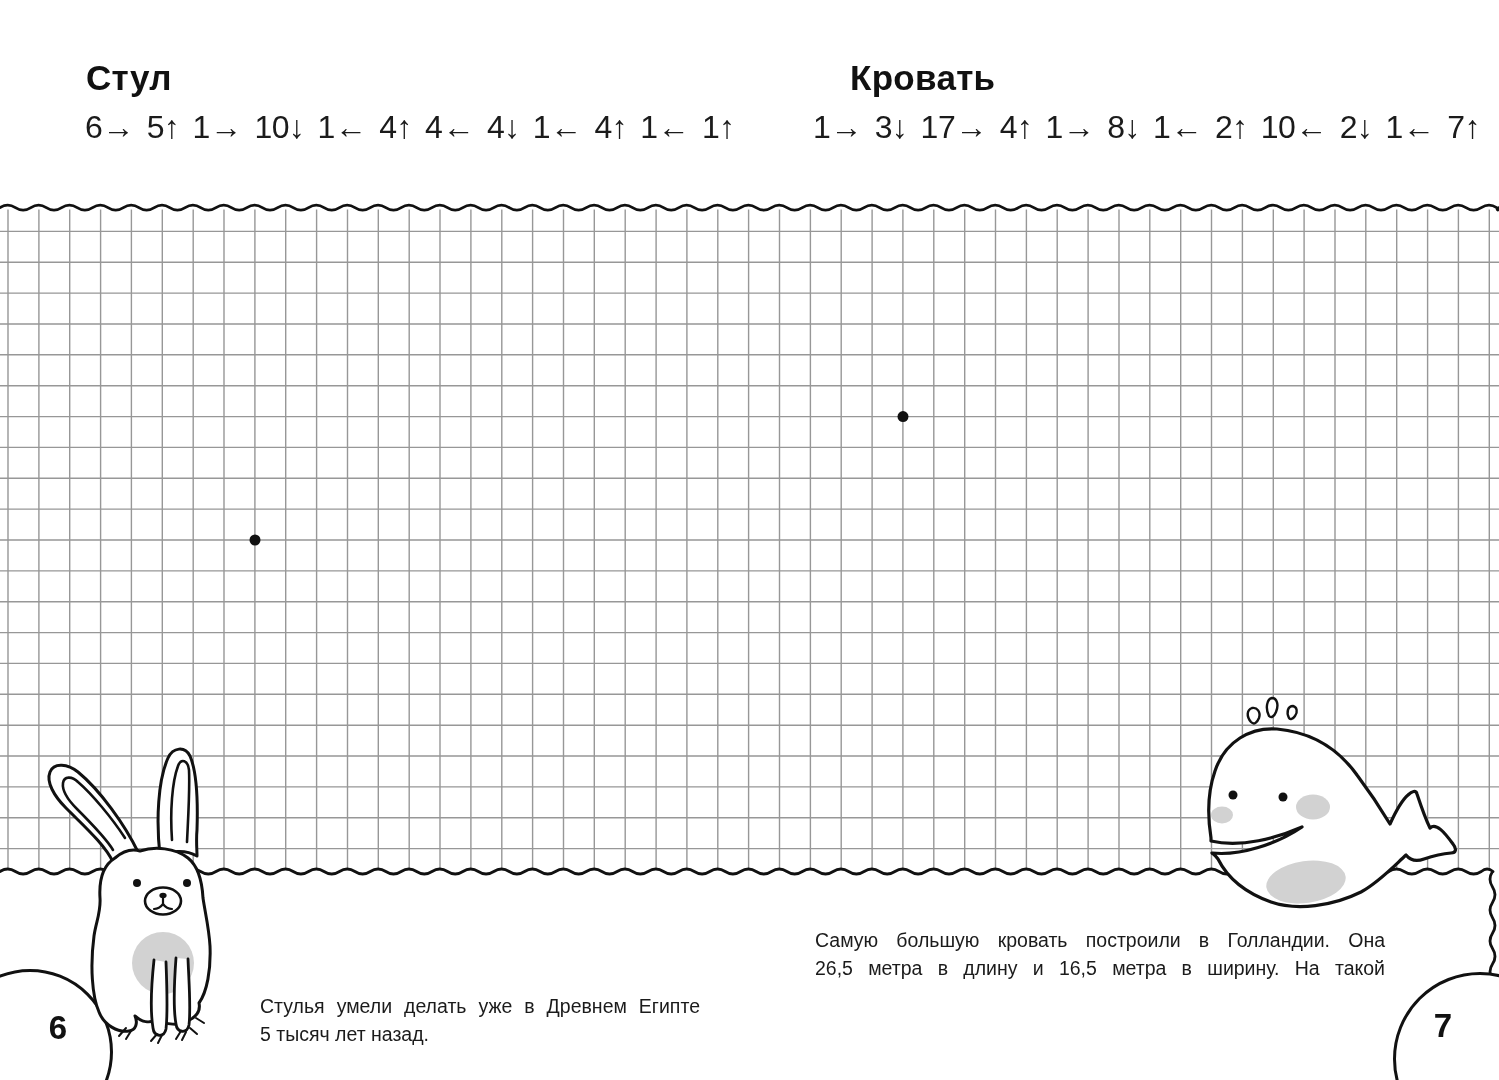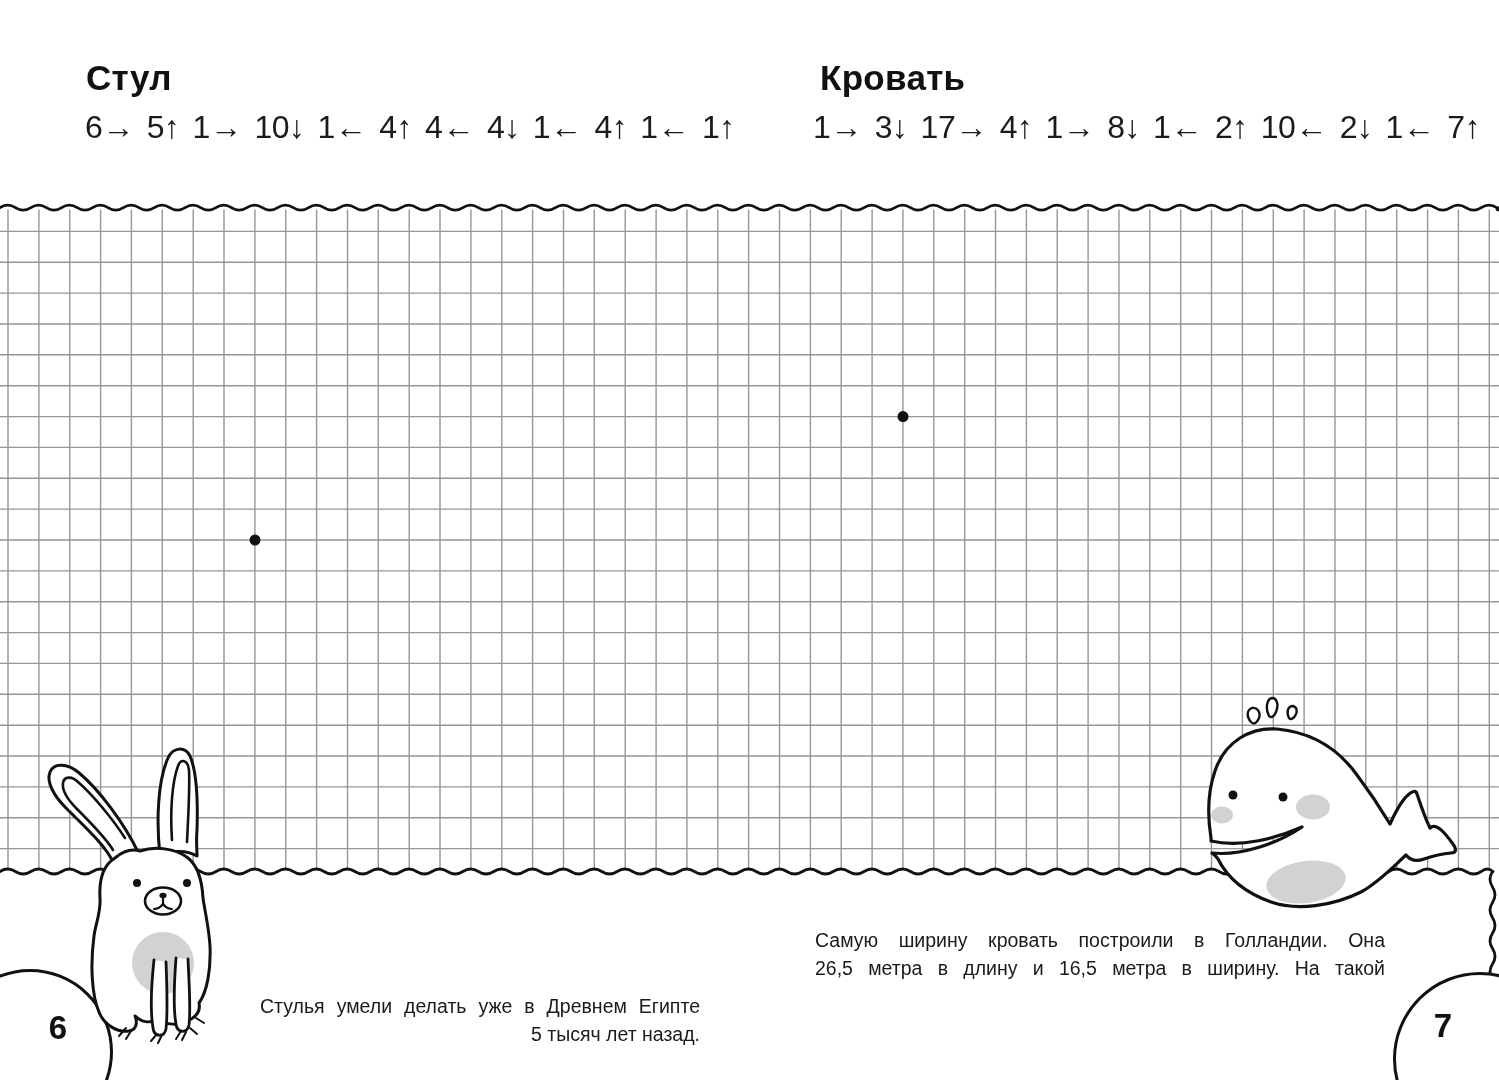--- a/index.html
+++ b/index.html
@@ -3,21 +3,21 @@
 <meta charset="utf-8">
 <style>
   html,body{margin:0;padding:0;}
   body{width:1499px;height:1080px;background:#ffffff;position:relative;overflow:hidden;
        font-family:"Liberation Sans","DejaVu Sans",sans-serif;color:#151515;}
   .canvas{position:absolute;inset:0;width:1499px;height:820px;}
 
   
   .title{position:absolute;top:58px;font-size:35px;font-weight:bold;letter-spacing:.3px;color:#111;white-space:nowrap;}
   .title.left{left:86px;}
-  .title.right{left:820px;}
+  .title.right{left:850px;}
   .steps{position:absolute;top:109px;font-size:32px;letter-spacing:-.5px;color:#1b1b1b;white-space:nowrap;}
   .steps.left{left:85px;}
   .steps.right{left:813px;}
   .step{display:inline-block;margin-right:13px;}
 
   
   #grid-svg{position:absolute;left:0;top:0;z-index:1;}
 
   
   .corner-circle{position:absolute;background:#fff;border:3px solid #111;border-radius:50%;z-index:2;}
@@ -29,21 +29,21 @@
 
   
   .illu{position:absolute;z-index:3;}
   #bunny-svg{left:30px;top:740px;}
   #whale-svg{left:1185px;top:685px;}
 
   
   .fact{position:absolute;z-index:4;font-size:19.5px;color:#1b1b1b;}
   .fact.left{left:260px;top:950px;width:440px;line-height:28px;margin-top:42px;}
   .fact.right{left:815px;top:927px;width:570px;line-height:27.5px;}
-  .fact-line{white-space:normal;text-align:right;}
+  .fact-line{white-space:normal;}
   .fact-line.just{text-align:justify;text-align-last:justify;}
 </style>
 </head>
 <body>
 
 <div class="canvas">
 
   <svg id="grid-svg" width="1499" height="1080" viewBox="0 0 1499 1080">
       <path d="M 8.0 209.5 V 870 M 38.9 209.5 V 870 M 69.7 209.5 V 870 M 100.6 209.5 V 870 M 131.4 209.5 V 870 M 162.3 209.5 V 870 M 193.2 209.5 V 870 M 224.0 209.5 V 870 M 254.9 209.5 V 870 M 285.7 209.5 V 870 M 316.6 209.5 V 870 M 347.5 209.5 V 870 M 378.3 209.5 V 870 M 409.2 209.5 V 870 M 440.0 209.5 V 870 M 470.9 209.5 V 870 M 501.8 209.5 V 870 M 532.6 209.5 V 870 M 563.5 209.5 V 870 M 594.3 209.5 V 870 M 625.2 209.5 V 870 M 656.1 209.5 V 870 M 686.9 209.5 V 870 M 717.8 209.5 V 870 M 748.6 209.5 V 870 M 779.5 209.5 V 870 M 810.4 209.5 V 870 M 841.2 209.5 V 870 M 872.1 209.5 V 870 M 902.9 209.5 V 870 M 933.8 209.5 V 870 M 964.7 209.5 V 870 M 995.5 209.5 V 870 M 1026.4 209.5 V 870 M 1057.2 209.5 V 870 M 1088.1 209.5 V 870 M 1119.0 209.5 V 870 M 1149.8 209.5 V 870 M 1180.7 209.5 V 870 M 1211.5 209.5 V 870 M 1242.4 209.5 V 870 M 1273.3 209.5 V 870 M 1304.1 209.5 V 870 M 1335.0 209.5 V 870 M 1365.8 209.5 V 870 M 1396.7 209.5 V 870 M 1427.6 209.5 V 870 M 1458.4 209.5 V 870 M 1489.3 209.5 V 870 M 0 231.4 H 1499 M 0 262.3 H 1499 M 0 293.1 H 1499 M 0 324.0 H 1499 M 0 354.8 H 1499 M 0 385.7 H 1499 M 0 416.6 H 1499 M 0 447.4 H 1499 M 0 478.3 H 1499 M 0 509.1 H 1499 M 0 540.0 H 1499 M 0 570.9 H 1499 M 0 601.7 H 1499 M 0 632.6 H 1499 M 0 663.4 H 1499 M 0 694.3 H 1499 M 0 725.2 H 1499 M 0 756.0 H 1499 M 0 786.9 H 1499 M 0 817.7 H 1499 M 0 848.6 H 1499 " stroke="#979797" stroke-width="1.4" fill="none"></path>
       <path d="M 0 207.6 Q 7.7 202.6 15.4 207.6 Q 23.1 212.6 30.9 207.6 Q 38.6 202.6 46.3 207.6 Q 54.0 212.6 61.7 207.6 Q 69.4 202.6 77.2 207.6 Q 84.9 212.6 92.6 207.6 Q 100.3 202.6 108.0 207.6 Q 115.7 212.6 123.4 207.6 Q 131.2 202.6 138.9 207.6 Q 146.6 212.6 154.3 207.6 Q 162.0 202.6 169.7 207.6 Q 177.4 212.6 185.2 207.6 Q 192.9 202.6 200.6 207.6 Q 208.3 212.6 216.0 207.6 Q 223.7 202.6 231.4 207.6 Q 239.2 212.6 246.9 207.6 Q 254.6 202.6 262.3 207.6 Q 270.0 212.6 277.7 207.6 Q 285.5 202.6 293.2 207.6 Q 300.9 212.6 308.6 207.6 Q 316.3 202.6 324.0 207.6 Q 331.7 212.6 339.5 207.6 Q 347.2 202.6 354.9 207.6 Q 362.6 212.6 370.3 207.6 Q 378.0 202.6 385.8 207.6 Q 393.5 212.6 401.2 207.6 Q 408.9 202.6 416.6 207.6 Q 424.3 212.6 432.0 207.6 Q 439.8 202.6 447.5 207.6 Q 455.2 212.6 462.9 207.6 Q 470.6 202.6 478.3 207.6 Q 486.0 212.6 493.8 207.6 Q 501.5 202.6 509.2 207.6 Q 516.9 212.6 524.6 207.6 Q 532.3 202.6 540.0 207.6 Q 547.8 212.6 555.5 207.6 Q 563.2 202.6 570.9 207.6 Q 578.6 212.6 586.3 207.6 Q 594.1 202.6 601.8 207.6 Q 609.5 212.6 617.2 207.6 Q 624.9 202.6 632.6 207.6 Q 640.3 212.6 648.1 207.6 Q 655.8 202.6 663.5 207.6 Q 671.2 212.6 678.9 207.6 Q 686.6 202.6 694.3 207.6 Q 702.1 212.6 709.8 207.6 Q 717.5 202.6 725.2 207.6 Q 732.9 212.6 740.6 207.6 Q 748.4 202.6 756.1 207.6 Q 763.8 212.6 771.5 207.6 Q 779.2 202.6 786.9 207.6 Q 794.6 212.6 802.4 207.6 Q 810.1 202.6 817.8 207.6 Q 825.5 212.6 833.2 207.6 Q 840.9 202.6 848.6 207.6 Q 856.4 212.6 864.1 207.6 Q 871.8 202.6 879.5 207.6 Q 887.2 212.6 894.9 207.6 Q 902.7 202.6 910.4 207.6 Q 918.1 212.6 925.8 207.6 Q 933.5 202.6 941.2 207.6 Q 948.9 212.6 956.7 207.6 Q 964.4 202.6 972.1 207.6 Q 979.8 212.6 987.5 207.6 Q 995.2 202.6 1002.9 207.6 Q 1010.7 212.6 1018.4 207.6 Q 1026.1 202.6 1033.8 207.6 Q 1041.5 212.6 1049.2 207.6 Q 1057.0 202.6 1064.7 207.6 Q 1072.4 212.6 1080.1 207.6 Q 1087.8 202.6 1095.5 207.6 Q 1103.2 212.6 1111.0 207.6 Q 1118.7 202.6 1126.4 207.6 Q 1134.1 212.6 1141.8 207.6 Q 1149.5 202.6 1157.3 207.6 Q 1165.0 212.6 1172.7 207.6 Q 1180.4 202.6 1188.1 207.6 Q 1195.8 212.6 1203.5 207.6 Q 1211.3 202.6 1219.0 207.6 Q 1226.7 212.6 1234.4 207.6 Q 1242.1 202.6 1249.8 207.6 Q 1257.5 212.6 1265.3 207.6 Q 1273.0 202.6 1280.7 207.6 Q 1288.4 212.6 1296.1 207.6 Q 1303.8 202.6 1311.5 207.6 Q 1319.3 212.6 1327.0 207.6 Q 1334.7 202.6 1342.4 207.6 Q 1350.1 212.6 1357.8 207.6 Q 1365.6 202.6 1373.3 207.6 Q 1381.0 212.6 1388.7 207.6 Q 1396.4 202.6 1404.1 207.6 Q 1411.8 212.6 1419.6 207.6 Q 1427.3 202.6 1435.0 207.6 Q 1442.7 212.6 1450.4 207.6 Q 1458.1 202.6 1465.9 207.6 Q 1473.6 212.6 1481.3 207.6 Q 1489.0 202.6 1496.7 207.6 Q 1497.9 212.6 1499.0 207.6 M 0 871.5 Q 7.7 866.5 15.4 871.5 Q 23.1 876.5 30.9 871.5 Q 38.6 866.5 46.3 871.5 Q 54.0 876.5 61.7 871.5 Q 69.4 866.5 77.2 871.5 Q 84.9 876.5 92.6 871.5 Q 100.3 866.5 108.0 871.5 Q 115.7 876.5 123.4 871.5 Q 131.2 866.5 138.9 871.5 Q 146.6 876.5 154.3 871.5 Q 162.0 866.5 169.7 871.5 Q 177.4 876.5 185.2 871.5 Q 192.9 866.5 200.6 871.5 Q 208.3 876.5 216.0 871.5 Q 223.7 866.5 231.4 871.5 Q 239.2 876.5 246.9 871.5 Q 254.6 866.5 262.3 871.5 Q 270.0 876.5 277.7 871.5 Q 285.5 866.5 293.2 871.5 Q 300.9 876.5 308.6 871.5 Q 316.3 866.5 324.0 871.5 Q 331.7 876.5 339.5 871.5 Q 347.2 866.5 354.9 871.5 Q 362.6 876.5 370.3 871.5 Q 378.0 866.5 385.8 871.5 Q 393.5 876.5 401.2 871.5 Q 408.9 866.5 416.6 871.5 Q 424.3 876.5 432.0 871.5 Q 439.8 866.5 447.5 871.5 Q 455.2 876.5 462.9 871.5 Q 470.6 866.5 478.3 871.5 Q 486.0 876.5 493.8 871.5 Q 501.5 866.5 509.2 871.5 Q 516.9 876.5 524.6 871.5 Q 532.3 866.5 540.0 871.5 Q 547.8 876.5 555.5 871.5 Q 563.2 866.5 570.9 871.5 Q 578.6 876.5 586.3 871.5 Q 594.1 866.5 601.8 871.5 Q 609.5 876.5 617.2 871.5 Q 624.9 866.5 632.6 871.5 Q 640.3 876.5 648.1 871.5 Q 655.8 866.5 663.5 871.5 Q 671.2 876.5 678.9 871.5 Q 686.6 866.5 694.3 871.5 Q 702.1 876.5 709.8 871.5 Q 717.5 866.5 725.2 871.5 Q 732.9 876.5 740.6 871.5 Q 748.4 866.5 756.1 871.5 Q 763.8 876.5 771.5 871.5 Q 779.2 866.5 786.9 871.5 Q 794.6 876.5 802.4 871.5 Q 810.1 866.5 817.8 871.5 Q 825.5 876.5 833.2 871.5 Q 840.9 866.5 848.6 871.5 Q 856.4 876.5 864.1 871.5 Q 871.8 866.5 879.5 871.5 Q 887.2 876.5 894.9 871.5 Q 902.7 866.5 910.4 871.5 Q 918.1 876.5 925.8 871.5 Q 933.5 866.5 941.2 871.5 Q 948.9 876.5 956.7 871.5 Q 964.4 866.5 972.1 871.5 Q 979.8 876.5 987.5 871.5 Q 995.2 866.5 1002.9 871.5 Q 1010.7 876.5 1018.4 871.5 Q 1026.1 866.5 1033.8 871.5 Q 1041.5 876.5 1049.2 871.5 Q 1057.0 866.5 1064.7 871.5 Q 1072.4 876.5 1080.1 871.5 Q 1087.8 866.5 1095.5 871.5 Q 1103.2 876.5 1111.0 871.5 Q 1118.7 866.5 1126.4 871.5 Q 1134.1 876.5 1141.8 871.5 Q 1149.5 866.5 1157.3 871.5 Q 1165.0 876.5 1172.7 871.5 Q 1180.4 866.5 1188.1 871.5 Q 1195.8 876.5 1203.5 871.5 Q 1211.3 866.5 1219.0 871.5 Q 1226.7 876.5 1234.4 871.5 Q 1242.1 866.5 1249.8 871.5 Q 1257.5 876.5 1265.3 871.5 Q 1273.0 866.5 1280.7 871.5 Q 1288.4 876.5 1296.1 871.5 Q 1303.8 866.5 1311.5 871.5 Q 1319.3 876.5 1327.0 871.5 Q 1334.7 866.5 1342.4 871.5 Q 1350.1 876.5 1357.8 871.5 Q 1365.6 866.5 1373.3 871.5 Q 1381.0 876.5 1388.7 871.5 Q 1396.4 866.5 1404.1 871.5 Q 1411.8 876.5 1419.6 871.5 Q 1427.3 866.5 1435.0 871.5 Q 1442.7 876.5 1450.4 871.5 Q 1458.1 866.5 1465.9 871.5 Q 1473.6 876.5 1481.3 871.5 Q 1487.1 866.5 1493.0 871.5 M 1492.5 871.5 Q 1487.5 879.2 1492.5 886.9 Q 1497.5 894.6 1492.5 902.4 Q 1487.5 910.1 1492.5 917.8 Q 1497.5 925.5 1492.5 933.2 Q 1487.5 940.9 1492.5 948.6 Q 1497.5 956.4 1492.5 964.1 Q 1487.5 971.8 1492.5 979.5" stroke="#111111" stroke-width="2.8" fill="none" stroke-linecap="round"></path>
@@ -89,17 +89,17 @@
     <path fill="#fff" stroke="#111" stroke-width="2.4" d="M 66,37 C 61,31 62,25 67,23 C 72,22 76,27 74,33 C 72,38 69,40 66,37 Z"></path>
     <path fill="#fff" stroke="#111" stroke-width="2.4" d="M 84,31 C 80,23 82,14 87,13 C 92,13 94,20 91,27 C 89,32 86,33 84,31 Z"></path>
     <path fill="#fff" stroke="#111" stroke-width="2.4" d="M 104,33 C 101,27 103,21 108,21 C 112,22 113,27 110,31 C 108,34 105,35 104,33 Z"></path>
   </svg>
 
   <div class="fact left">
     <div class="fact-line just">Стулья умели делать уже в Древнем Египте</div>
     <div class="fact-line">5 тысяч лет назад.</div>
   </div>
   <div class="fact right">
-    <div class="fact-line just">Самую ширину кровать построили в Голландии. Она</div>
+    <div class="fact-line just">Самую большую кровать построили в Голландии. Она</div>
     <div class="fact-line just">26,5 метра в длину и 16,5 метра в ширину. На такой</div>
   </div>
 
 </div>
 
 </body></html>

